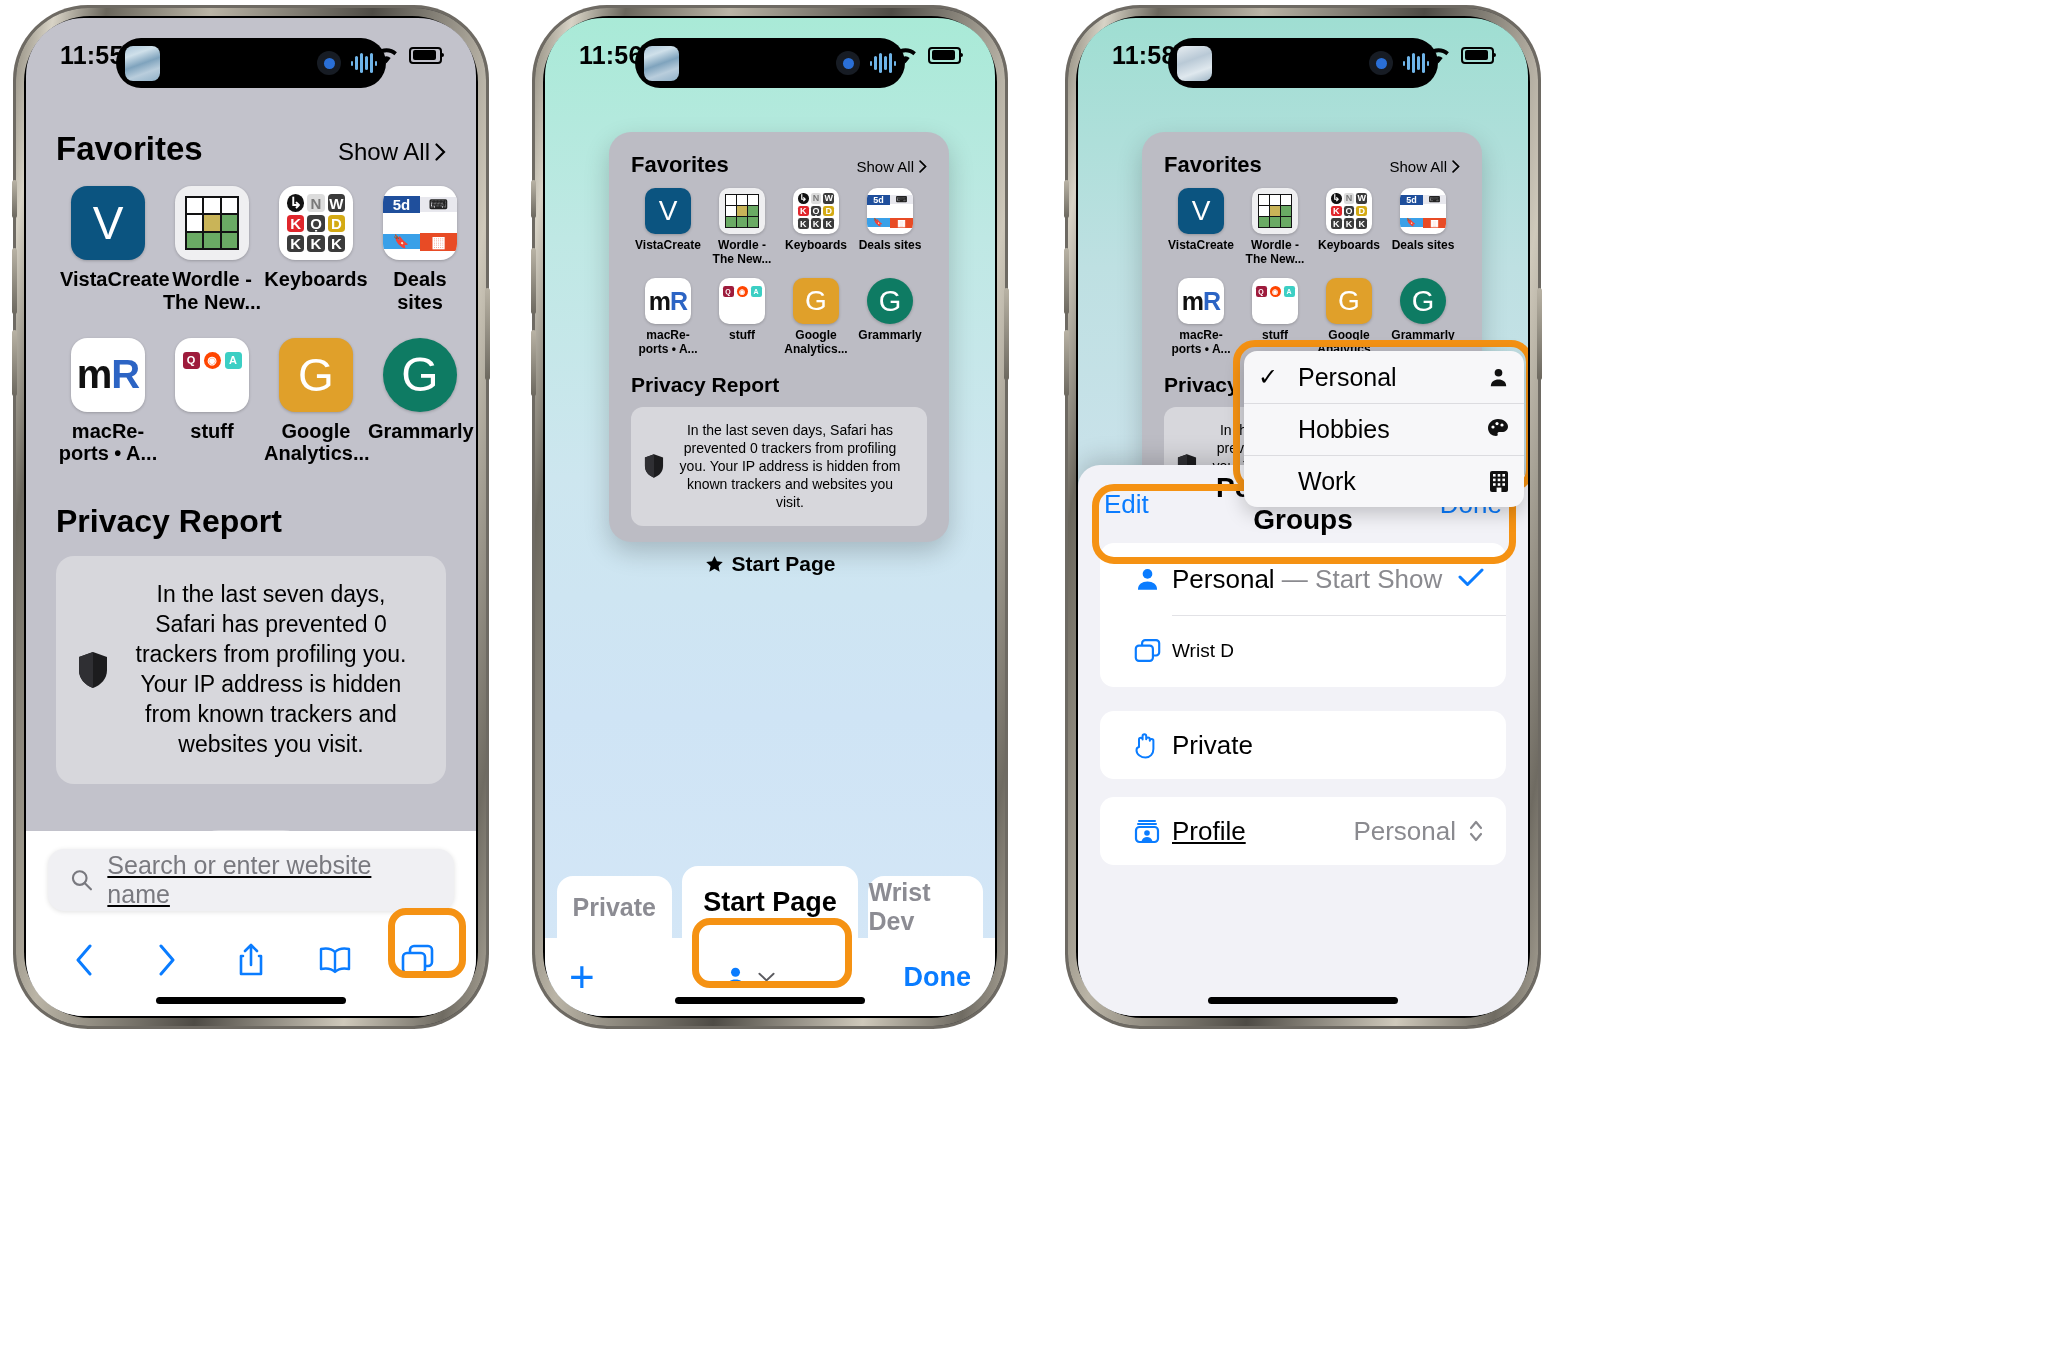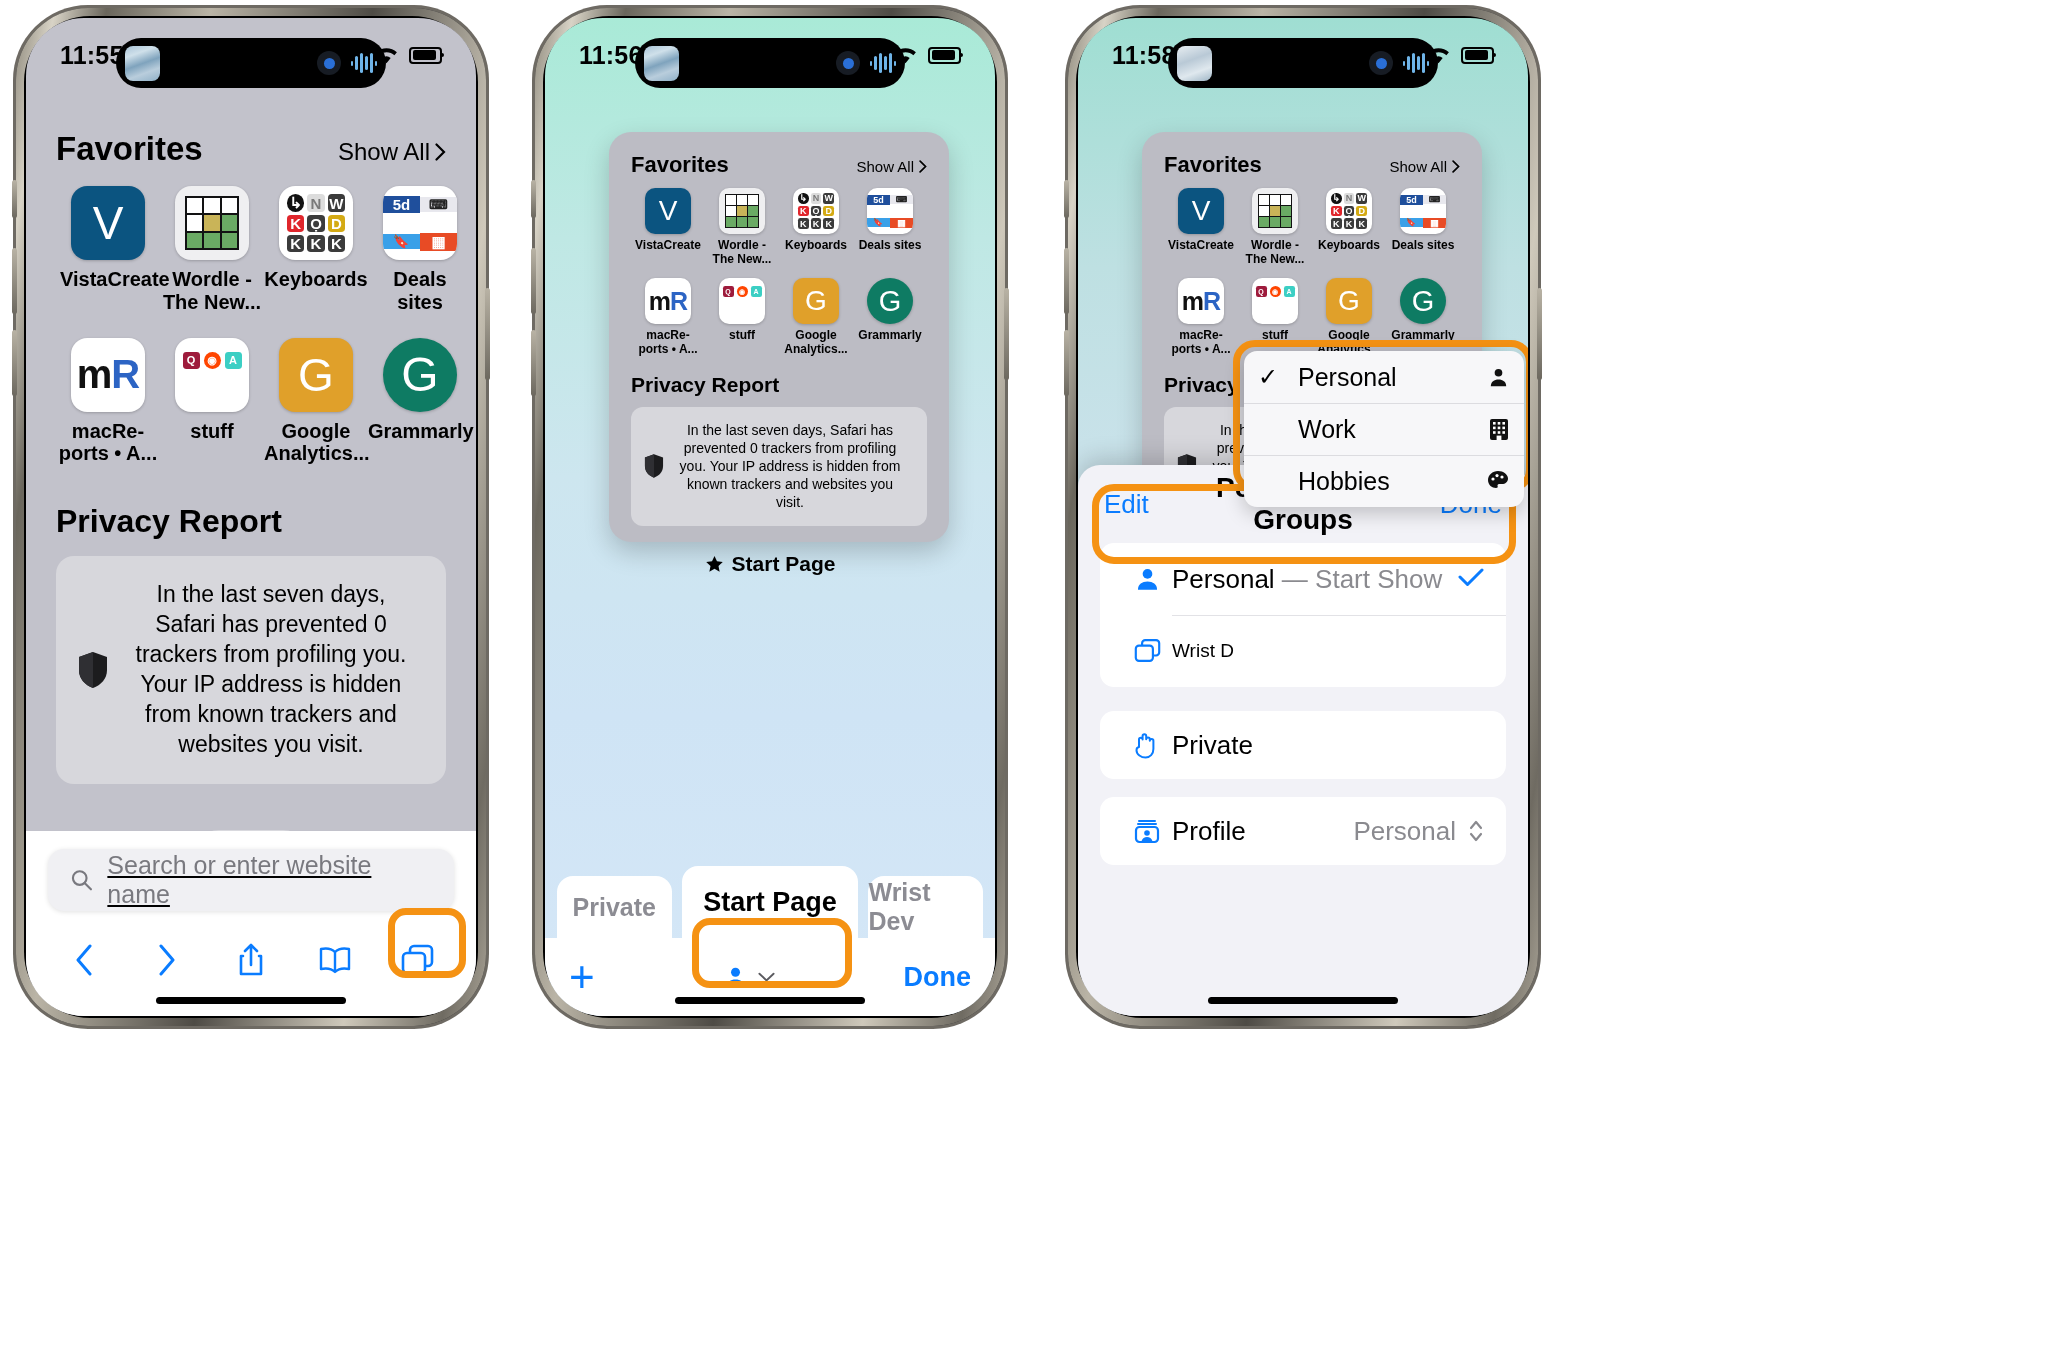--- a/index.html
+++ b/index.html
@@ -700,40 +700,52 @@
         <div class="group" style="margin:18px 22px 0;">
           <div class="grow" style="height:68px;padding:0 22px;">
             <div class="gi" style="width:50px;">
               <svg width="28" height="28" viewBox="0 0 28 28">
                 <path d="M6 4h16M5 7h18" stroke="#0a7cff" stroke-width="2" stroke-linecap="round"></path>
                 <rect x="3" y="10" width="22" height="15" rx="3.5" stroke="#0a7cff" stroke-width="2.2" fill="none"></rect>
                 <circle cx="14" cy="16" r="2.8" fill="#0a7cff"></circle>
                 <path d="M8.6 24c.8-2.6 2.8-3.9 5.4-3.9s4.6 1.3 5.4 3.9z" fill="#0a7cff"></path>
               </svg>
             </div>
-            <div class="gl" style="font-size:26px;">Profile</div>
+            <div class="gl" style="font-size:26px;text-decoration:underline;">Profile</div>
             <div class="gv" style="font-size:26px;margin-right:12px;">Personal</div>
             <svg width="16" height="26" viewBox="0 0 16 26">
                 <path d="M3 10l5-6 5 6M3 16l5 6 5-6" stroke="#8a8a8f" stroke-width="2.2" fill="none" stroke-linecap="round" stroke-linejoin="round"></path>
               </svg>
           </div>
         </div>
 
         <div class="homeind" style="bottom:12px;width:190px;height:7px;"></div>
       </div>
 
       <div class="popup" style="left:166px; top:333px; width:280px;">
         <div class="prow" style="height:52px;padding:0 14px;">
           <span class="pc" style="font-size:24px;">✓</span>
           <span class="pl" style="font-size:25px;">Personal</span>
           <span class="pr">
             <svg width="23" height="23" viewBox="0 0 24 24">
                 <circle cx="12" cy="7" r="4" fill="#111"></circle>
                 <path d="M4 21c0-4.4 3.6-6.8 8-6.8s8 2.4 8 6.8z" fill="#111"></path>
               </svg>
+          </span>
+        </div>
+        <div class="prow" style="height:52px;padding:0 14px;">
+          <span class="pc"></span>
+          <span class="pl" style="font-size:25px;">Hobbies</span>
+          <span class="pr">
+            <svg width="24" height="24" viewBox="0 0 24 24">
+              <path d="M12 2C6.5 2 2 6 2 11c0 5 4 8 8 8 1.6 0 2-1 1.6-2-.4-1 .3-2 1.4-2H16c3.3 0 6-2.4 6-5.6C22 5.6 17.5 2 12 2z" fill="#111"></path>
+              <circle cx="7" cy="10" r="1.6" fill="#fff"></circle>
+                <circle cx="11" cy="6.6" r="1.6" fill="#fff"></circle>
+                <circle cx="16" cy="8" r="1.6" fill="#fff"></circle>
+            </svg>
           </span>
         </div>
         <div class="prow" style="height:52px;padding:0 14px;">
           <span class="pc"></span>
           <span class="pl" style="font-size:25px;">Work</span>
           <span class="pr">
             <svg width="22" height="24" viewBox="0 0 22 24">
               <rect x="2" y="2" width="18" height="21" rx="2" fill="#111"></rect>
               <g fill="#fff">
                   <rect x="5" y="5" width="2.6" height="2.6"></rect>
@@ -743,32 +755,20 @@
                   <rect x="9.7" y="9.6" width="2.6" height="2.6"></rect>
                   <rect x="14.4" y="9.6" width="2.6" height="2.6"></rect>
               <rect x="5" y="14.2" width="2.6" height="2.6"></rect>
                   <rect x="9.7" y="14.2" width="2.6" height="2.6"></rect>
                   <rect x="14.4" y="14.2" width="2.6" height="2.6"></rect>
               <rect x="8.6" y="18.6" width="4.8" height="4.4"></rect>
                 </g>
             </svg>
           </span>
         </div>
-        <div class="prow" style="height:52px;padding:0 14px;">
-          <span class="pc"></span>
-          <span class="pl" style="font-size:25px;">Hobbies</span>
-          <span class="pr">
-            <svg width="24" height="24" viewBox="0 0 24 24">
-              <path d="M12 2C6.5 2 2 6 2 11c0 5 4 8 8 8 1.6 0 2-1 1.6-2-.4-1 .3-2 1.4-2H16c3.3 0 6-2.4 6-5.6C22 5.6 17.5 2 12 2z" fill="#111"></path>
-              <circle cx="7" cy="10" r="1.6" fill="#fff"></circle>
-                <circle cx="11" cy="6.6" r="1.6" fill="#fff"></circle>
-                <circle cx="16" cy="8" r="1.6" fill="#fff"></circle>
-            </svg>
-          </span>
-        </div>
       </div>
 
       <div class="ring" style="left:155px; top:322px; width:300px; height:152px; border-radius:22px;"></div>
       <div class="ring" style="left:14px; top:466px; width:424px; height:80px; border-radius:22px;"></div>
     </div>
   </div>
 
 </div>
 
 </body></html>

